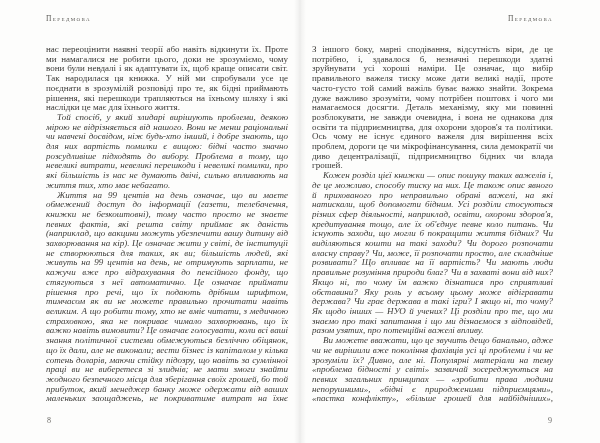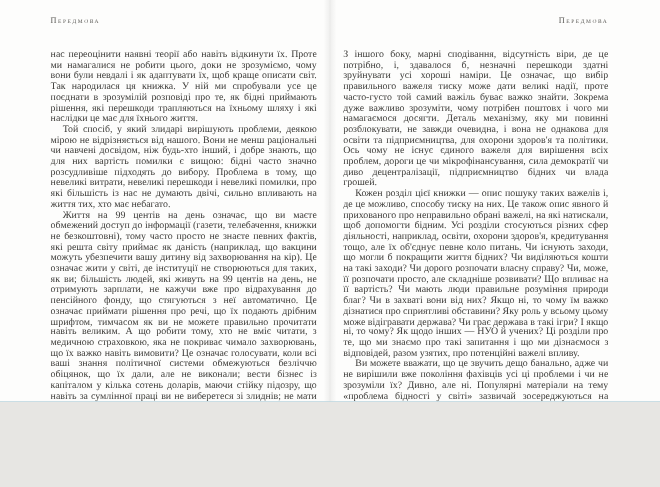--- a/index.html
+++ b/index.html
@@ -4,22 +4,22 @@
 <style>
   html, body {
     margin: 0;
     padding: 0;
     background: #e7e6e3;
     font-family: "Liberation Serif", "DejaVu Serif", serif;
   }
   .spread {
     position: relative;
     width: 600px;
-    height: 365px;
-    background: #0ea5e9;
+    height: 443px;
+    background: #000000;
     box-shadow: inset 0 0 0 1px #dcdbd7, inset 0 0 14px rgba(0,0,0,0.07);
     overflow: hidden;
     display: flex;
   }
   .page {
     position: relative;
     width: 300px;
     height: 443px;
     box-sizing: border-box;
     background: #fdfdfc;
@@ -38,21 +38,21 @@
   .page.right .running-header { text-align: right; }
   .page-body {
     color: #3b3a37;
     font-size: 9px;
     line-height: 9.7px;
     text-align: justify;
     height: 358px;
     overflow: hidden;
   }
   .page-body p { margin: 0; }
-  .page-body p.indent { text-indent: 11px; }
+  .page-body p.indent { text-indent: 11px; font-style: italic; }
   .page-number {
     position: absolute;
     bottom: 18px;
     font-size: 8px;
     color: #6d6c68;
   }
   .page.left  .page-number { left: 47px; }
   .page.right .page-number { right: 48px; }
   .gutter {
     position: absolute;

